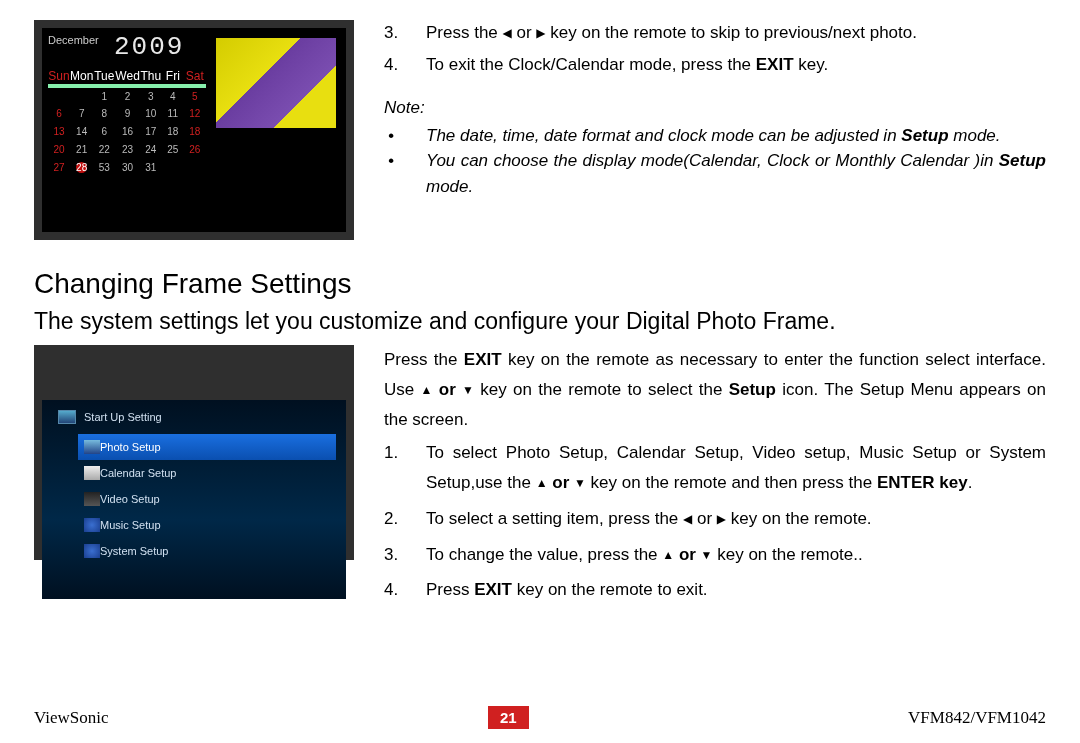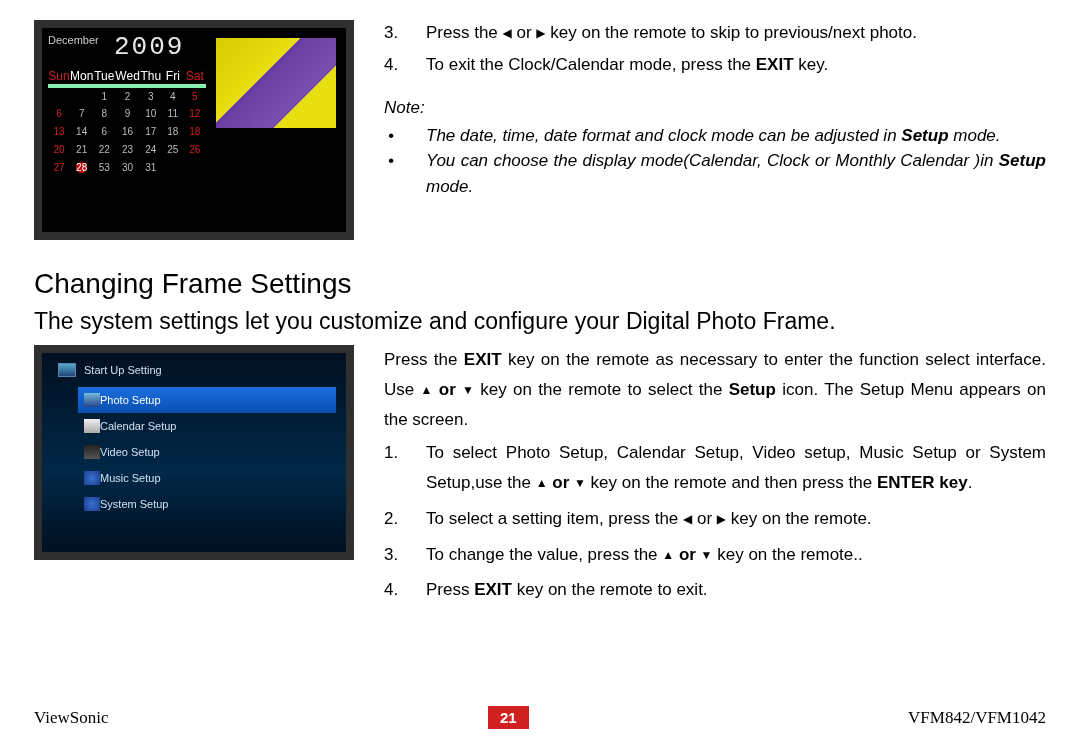--- a/index.html
+++ b/index.html
@@ -65,21 +65,21 @@
   .bullet .bt { flex: 1; text-align: justify; }
   .section-title { font-size: 28px; font-weight: normal; margin-top: 28px; margin-bottom: 8px; }
   .intro-line { font-size: 23px; margin-bottom: 10px; }
   .bottom-row { display: flex; gap: 30px; }
   .setup-fig {
     width: 320px; height: 215px; background: #2f2f2f; padding: 8px; flex-shrink: 0;
   }
   .setup-inner {
     width: 100%; height: 100%;
     background: linear-gradient(#001020,#002848 60%,#001020);
-    color: #d0e0f0; padding: 10px 10px; font-size: 11px;
+    color: #d0e0f0; padding: 10px 10px; font-size: 11px; margin-top: 47px;
   }
   .setup-header { display:flex; align-items:center; gap:8px; margin-bottom:10px; padding-left:6px;}
   .setup-header .mon { width:18px; height:14px; background:linear-gradient(#5ac,#247); border:1px solid #58a; }
   .setup-list { padding-left: 26px; }
   .setup-item { display:flex; align-items:center; gap:0; height:26px; padding:0 6px; }
   .setup-item.sel { background: linear-gradient(#1a6fe0,#0a4fb0); color:#fff; }
   .setup-item .ico { width:16px; height:14px; background:#8ac; }
   .ico.photo{ background:linear-gradient(#7bd,#248);} 
   .ico.cal{ background:linear-gradient(#eee,#aaa);} 
   .ico.vid{ background:linear-gradient(#222,#555); position:relative;} 

